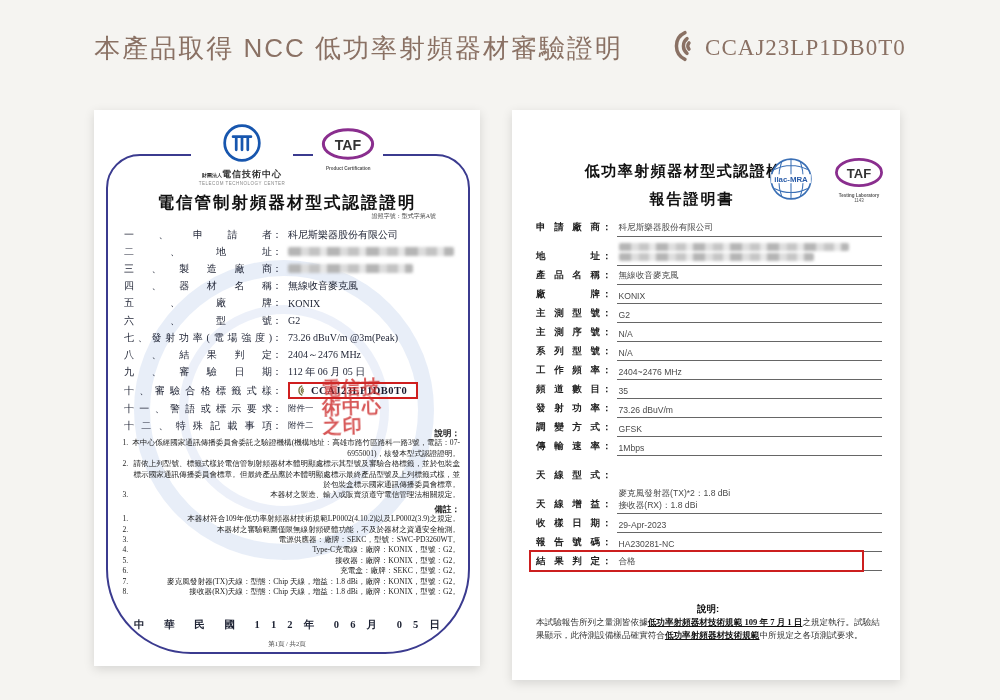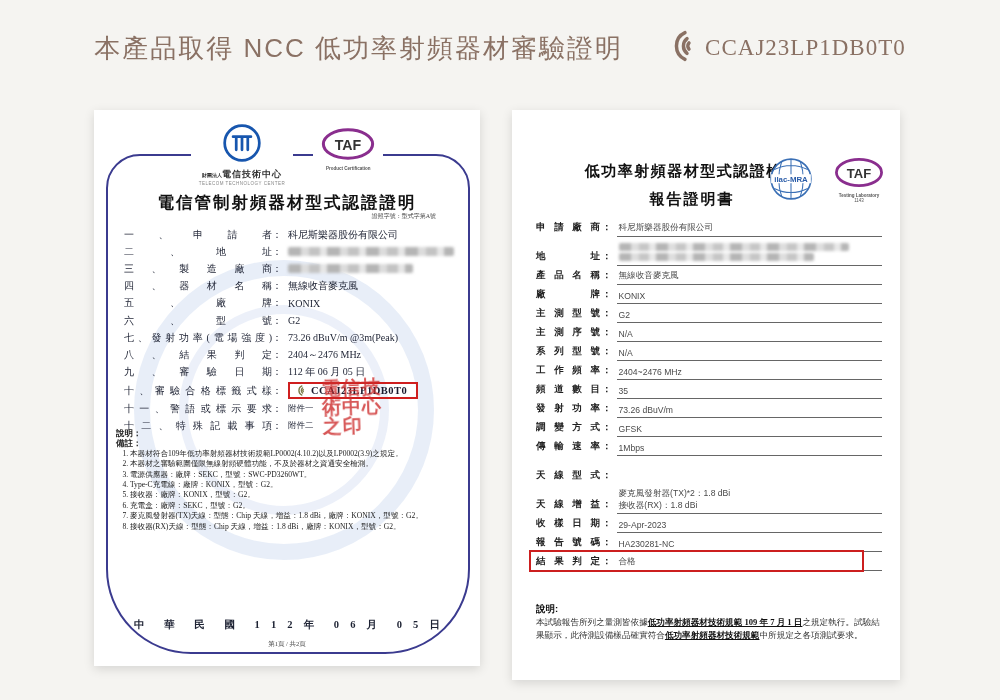--- a/index.html
+++ b/index.html
@@ -37,21 +37,21 @@
   .lrow .lbl { width:148px; flex:none; text-align:justify; text-align-last:justify; }
   .lrow .colon { flex:none; margin-right:6px; }
   .lrow .val { white-space:nowrap; }
   .redact { height:9px; border-radius:2px; filter:blur(1.5px);
     background:repeating-linear-gradient(90deg,#b5b5b5 0 13px,#dcdcdc 13px 21px,#c3c3c3 21px 32px,#e6e6e6 32px 39px); }
   .badge { display:inline-flex; align-items:center; gap:5px; border:2px solid #cf1f1f; padding:0 9px 0 5px; height:17px; }
   .badge .code { font-size:10.5px; font-weight:bold; letter-spacing:.5px; color:#1a1a2e; }
   .seal { position:absolute; left:228px; top:268px; width:62px; z-index:3; transform:rotate(-2deg);
     font-size:19px; line-height:19px; font-weight:bold; color:rgba(205,45,45,.8); word-break:break-all;
     letter-spacing:1px; filter:blur(.4px); }
-  .lnotes { position:absolute; top:318px; left:22px; right:20px; z-index:2; font-size:7.6px; line-height:10.4px; color:#222; }
+  .lnotes { position:absolute; top:318px; left:22px; right:20px; z-index:2; font-size:7.6px; line-height:10.4px; color:#222;text-align:right; }
   .lnotes .nt { font-weight:bold; font-size:8.5px; }
   .lnotes ol { padding-left:14px; margin-bottom:3px; }
   .dateline { position:absolute; top:508px; left:40px; right:40px; z-index:2; font-size:10.5px; font-weight:bold;
     text-align:justify; text-align-last:justify; }
   .pageno { position:absolute; top:530px; width:100%; text-align:center; font-size:6.5px; color:#444; z-index:2; }
 
   
   .logos-r { position:absolute; top:46px; right:14px; display:flex; align-items:flex-start; gap:18px; z-index:2; }
   .taf-r { text-align:center; }
   .taf-r .taf-sub2 { font-size:4.5px; color:#555; font-weight:bold; }
@@ -65,21 +65,21 @@
   .rrow .colon { flex:none; font-size:9.5px; font-weight:bold; margin:0 5px 3px 2px; }
   .rrow .vwrap { flex:1; border-bottom:1px solid #666; padding:0 0 2px 2px; font-size:8.6px; color:#4a4a4a; }
   .rrow.dbl { min-height:29px; }
   .rrow.dbl .vwrap div { line-height:12px; }
   .redact-r { height:8px; margin:2px 0; border-radius:2px; filter:blur(1.5px); width:230px;
     background:repeating-linear-gradient(90deg,#b5b5b5 0 12px,#dedede 12px 20px,#c6c6c6 20px 30px,#e8e8e8 30px 37px); }
   .redact-r.w2 { width:195px; }
   .result-box { position:absolute; left:-7px; top:-2px; width:335px; height:22px; border:2px solid #cc1f1f; pointer-events:none; }
   .rnotes { position:absolute; top:492px; left:24px; right:20px; font-size:8.6px; line-height:13.5px; color:#333;
     font-family:"Liberation Serif","DejaVu Serif",serif; }
-  .rnotes .nt { font-weight:bold; font-size:9.5px; font-family:"Liberation Sans",sans-serif; color:#111; }
+  .rnotes .nt { font-weight:bold; font-size:9.5px; font-family:"Liberation Sans",sans-serif; color:#111;text-align:center; }
   .rnotes .b { font-weight:bold; text-decoration:underline; color:#111; }
 </style>
 </head>
 <body>
 
 <div class="hdr">
   <div class="hdr-title">本產品取得 NCC 低功率射頻器材審驗證明</div>
   <div class="hdr-code">
     <span>
       <svg width="32" height="32" viewBox="0 0 24 24" fill="none" stroke="#8a7164" stroke-width="2.6" stroke-linecap="round">
@@ -185,20 +185,25 @@
         <span class="lbl">十二、特殊記載事項</span>
         <span class="colon">：</span>
         <span class="val" style="font-size:8.5px;">附件二</span>
       </div>
   </div>
 
   <div class="seal">電信技術中心之印</div>
 
   <div class="lnotes">
     <div class="nt">說明：</div>
+    <ol>
+      <li>本中心係經國家通訊傳播委員會委託之驗證機構(機構地址：高雄市路竹區路科一路3號，電話：07-6955001)，核發本型式認證證明。</li>
+      <li>請依上列型號、標籤式樣於電信管制射頻器材本體明顯處標示其型號及審驗合格標籤，並於包裝盒標示國家通訊傳播委員會標章。但最終產品應於本體明顯處標示最終產品型號及上列標籤式樣，並於包裝盒標示國家通訊傳播委員會標章。</li>
+      <li>本器材之製造、輸入或販賣須遵守電信管理法相關規定。</li>
+    </ol>
     <div class="nt">備註：</div>
     <ol>
       <li>本器材符合109年低功率射頻器材技術規範LP0002(4.10.2)以及LP0002(3.9)之規定。</li>
       <li>本器材之審驗範圍僅限無線射頻硬體功能，不及於器材之資通安全檢測。</li>
       <li>電源供應器：廠牌：SEKC，型號：SWC-PD3260WT。</li>
       <li>Type-C充電線：廠牌：KONIX，型號：G2。</li>
       <li>接收器：廠牌：KONIX，型號：G2。</li>
       <li>充電盒：廠牌：SEKC，型號：G2。</li>
       <li>麥克風發射器(TX)天線：型態：Chip 天線，增益：1.8 dBi，廠牌：KONIX，型號：G2。</li>
       <li>接收器(RX)天線：型態：Chip 天線，增益：1.8 dBi，廠牌：KONIX，型號：G2。</li>

